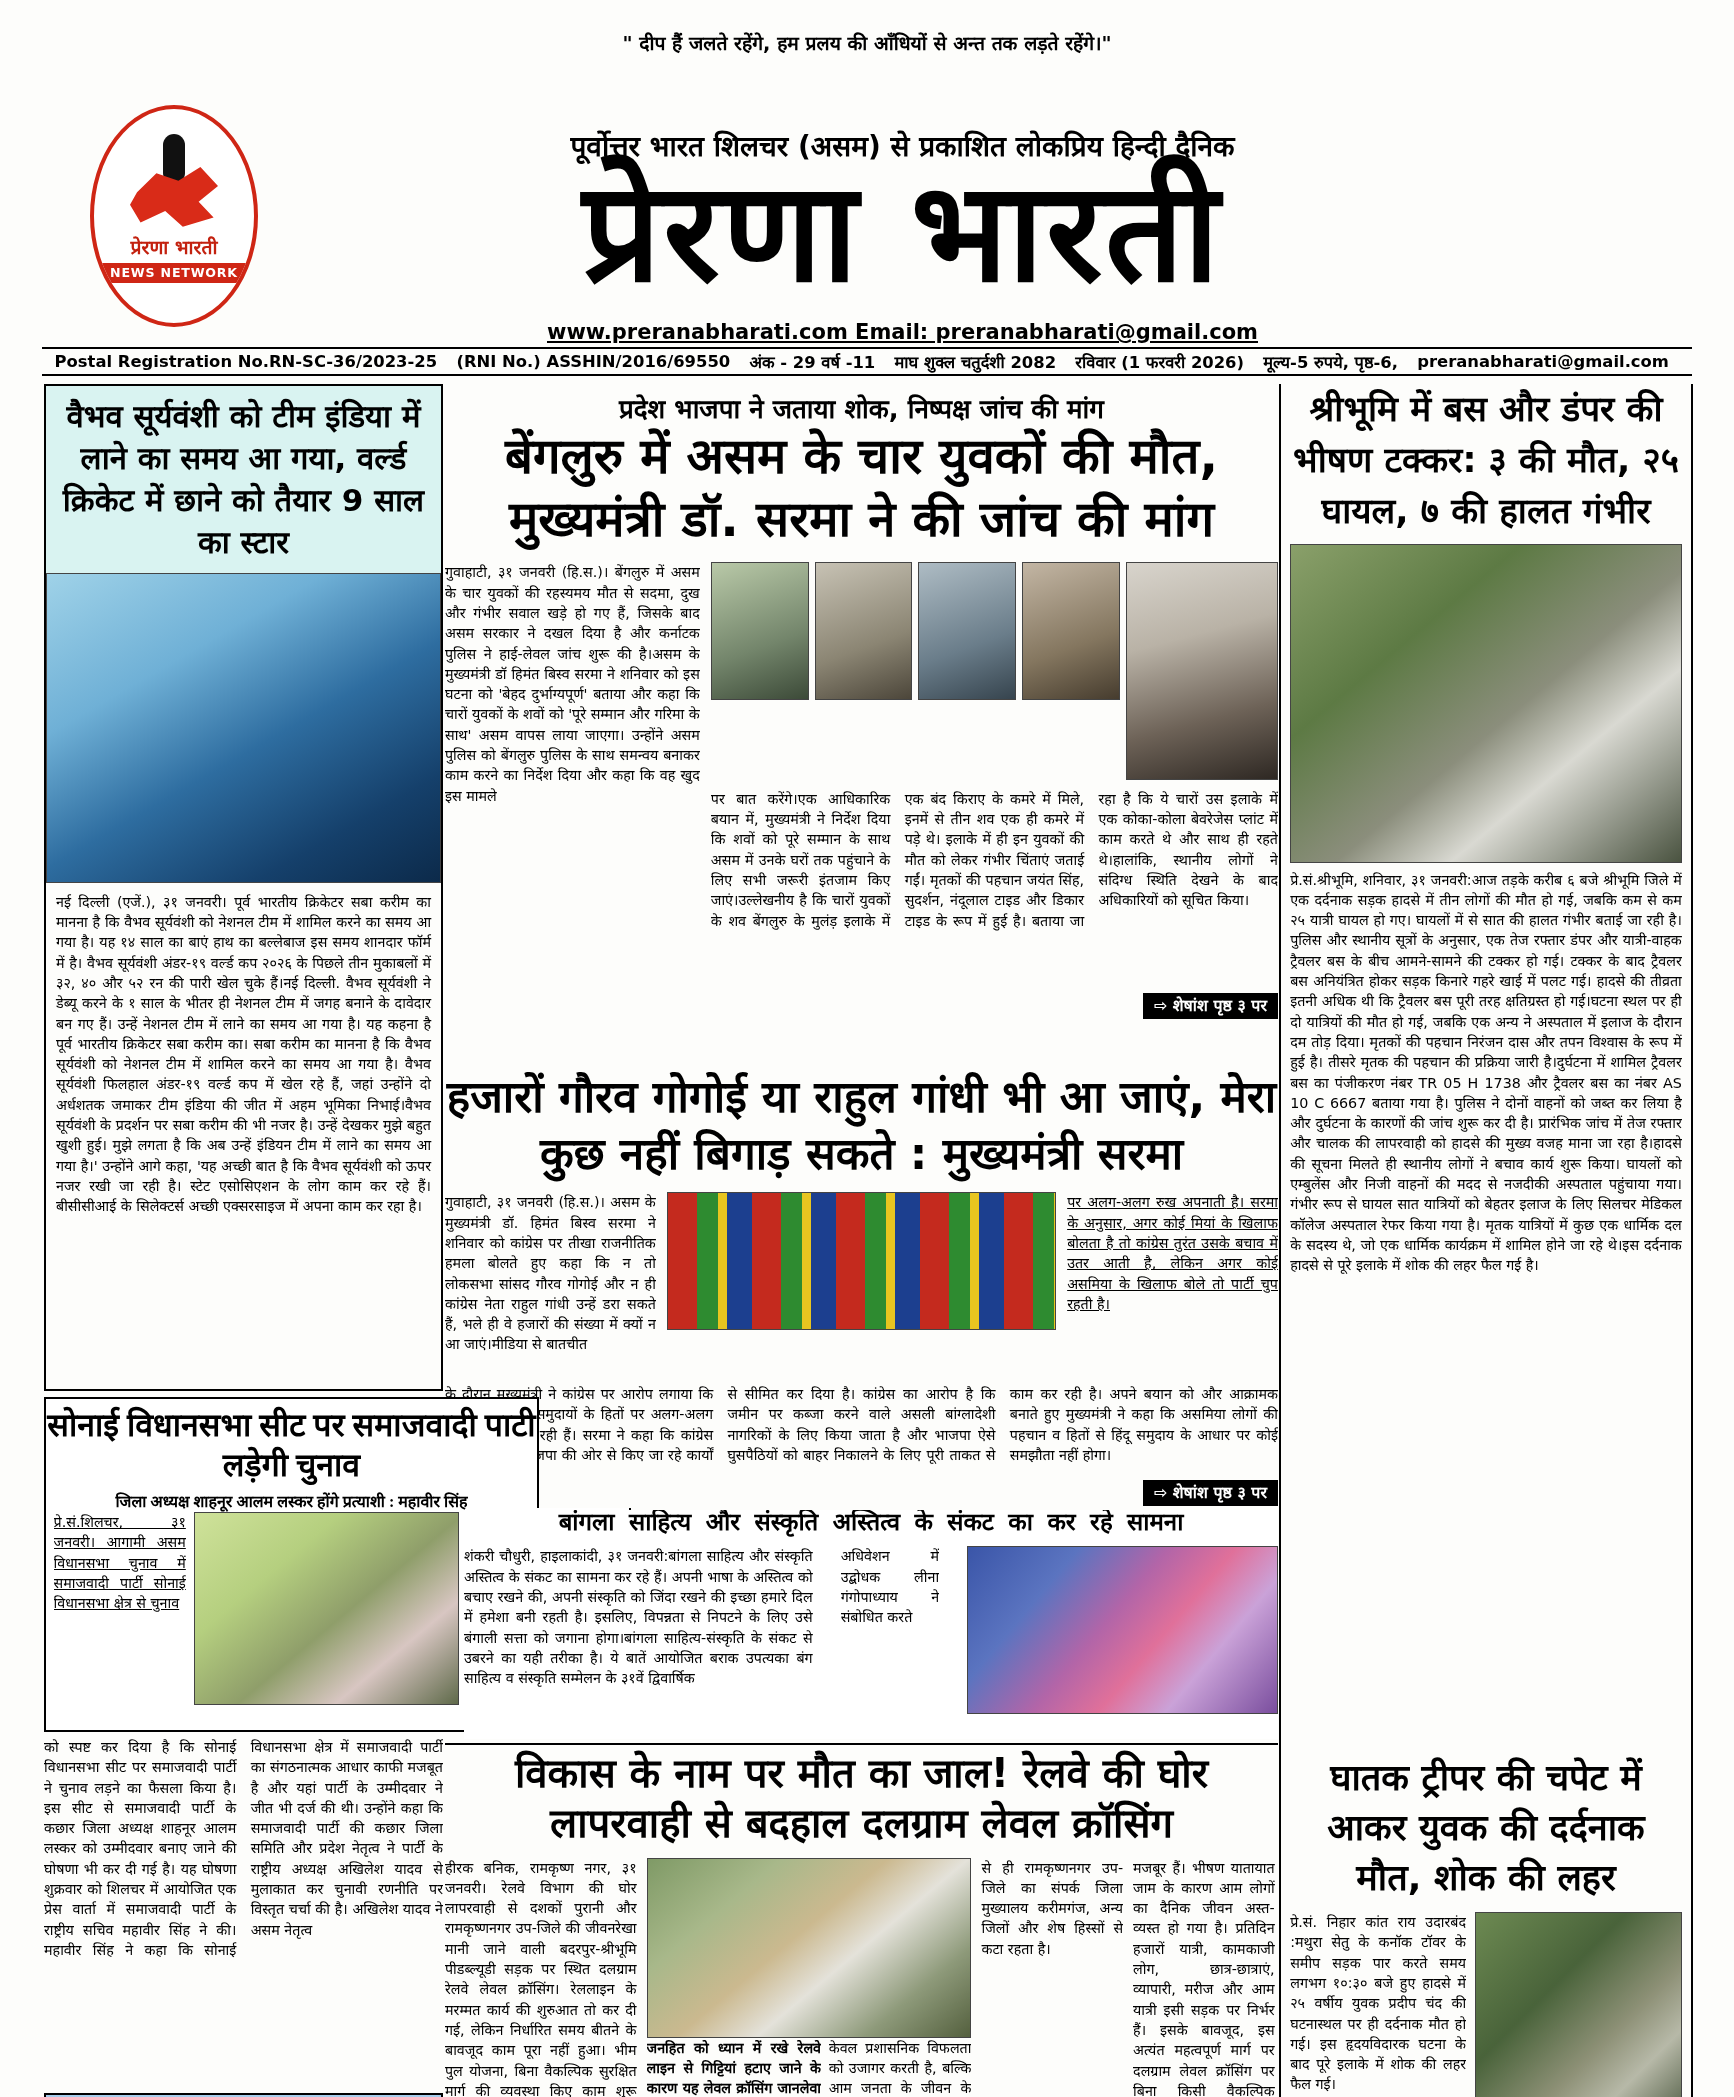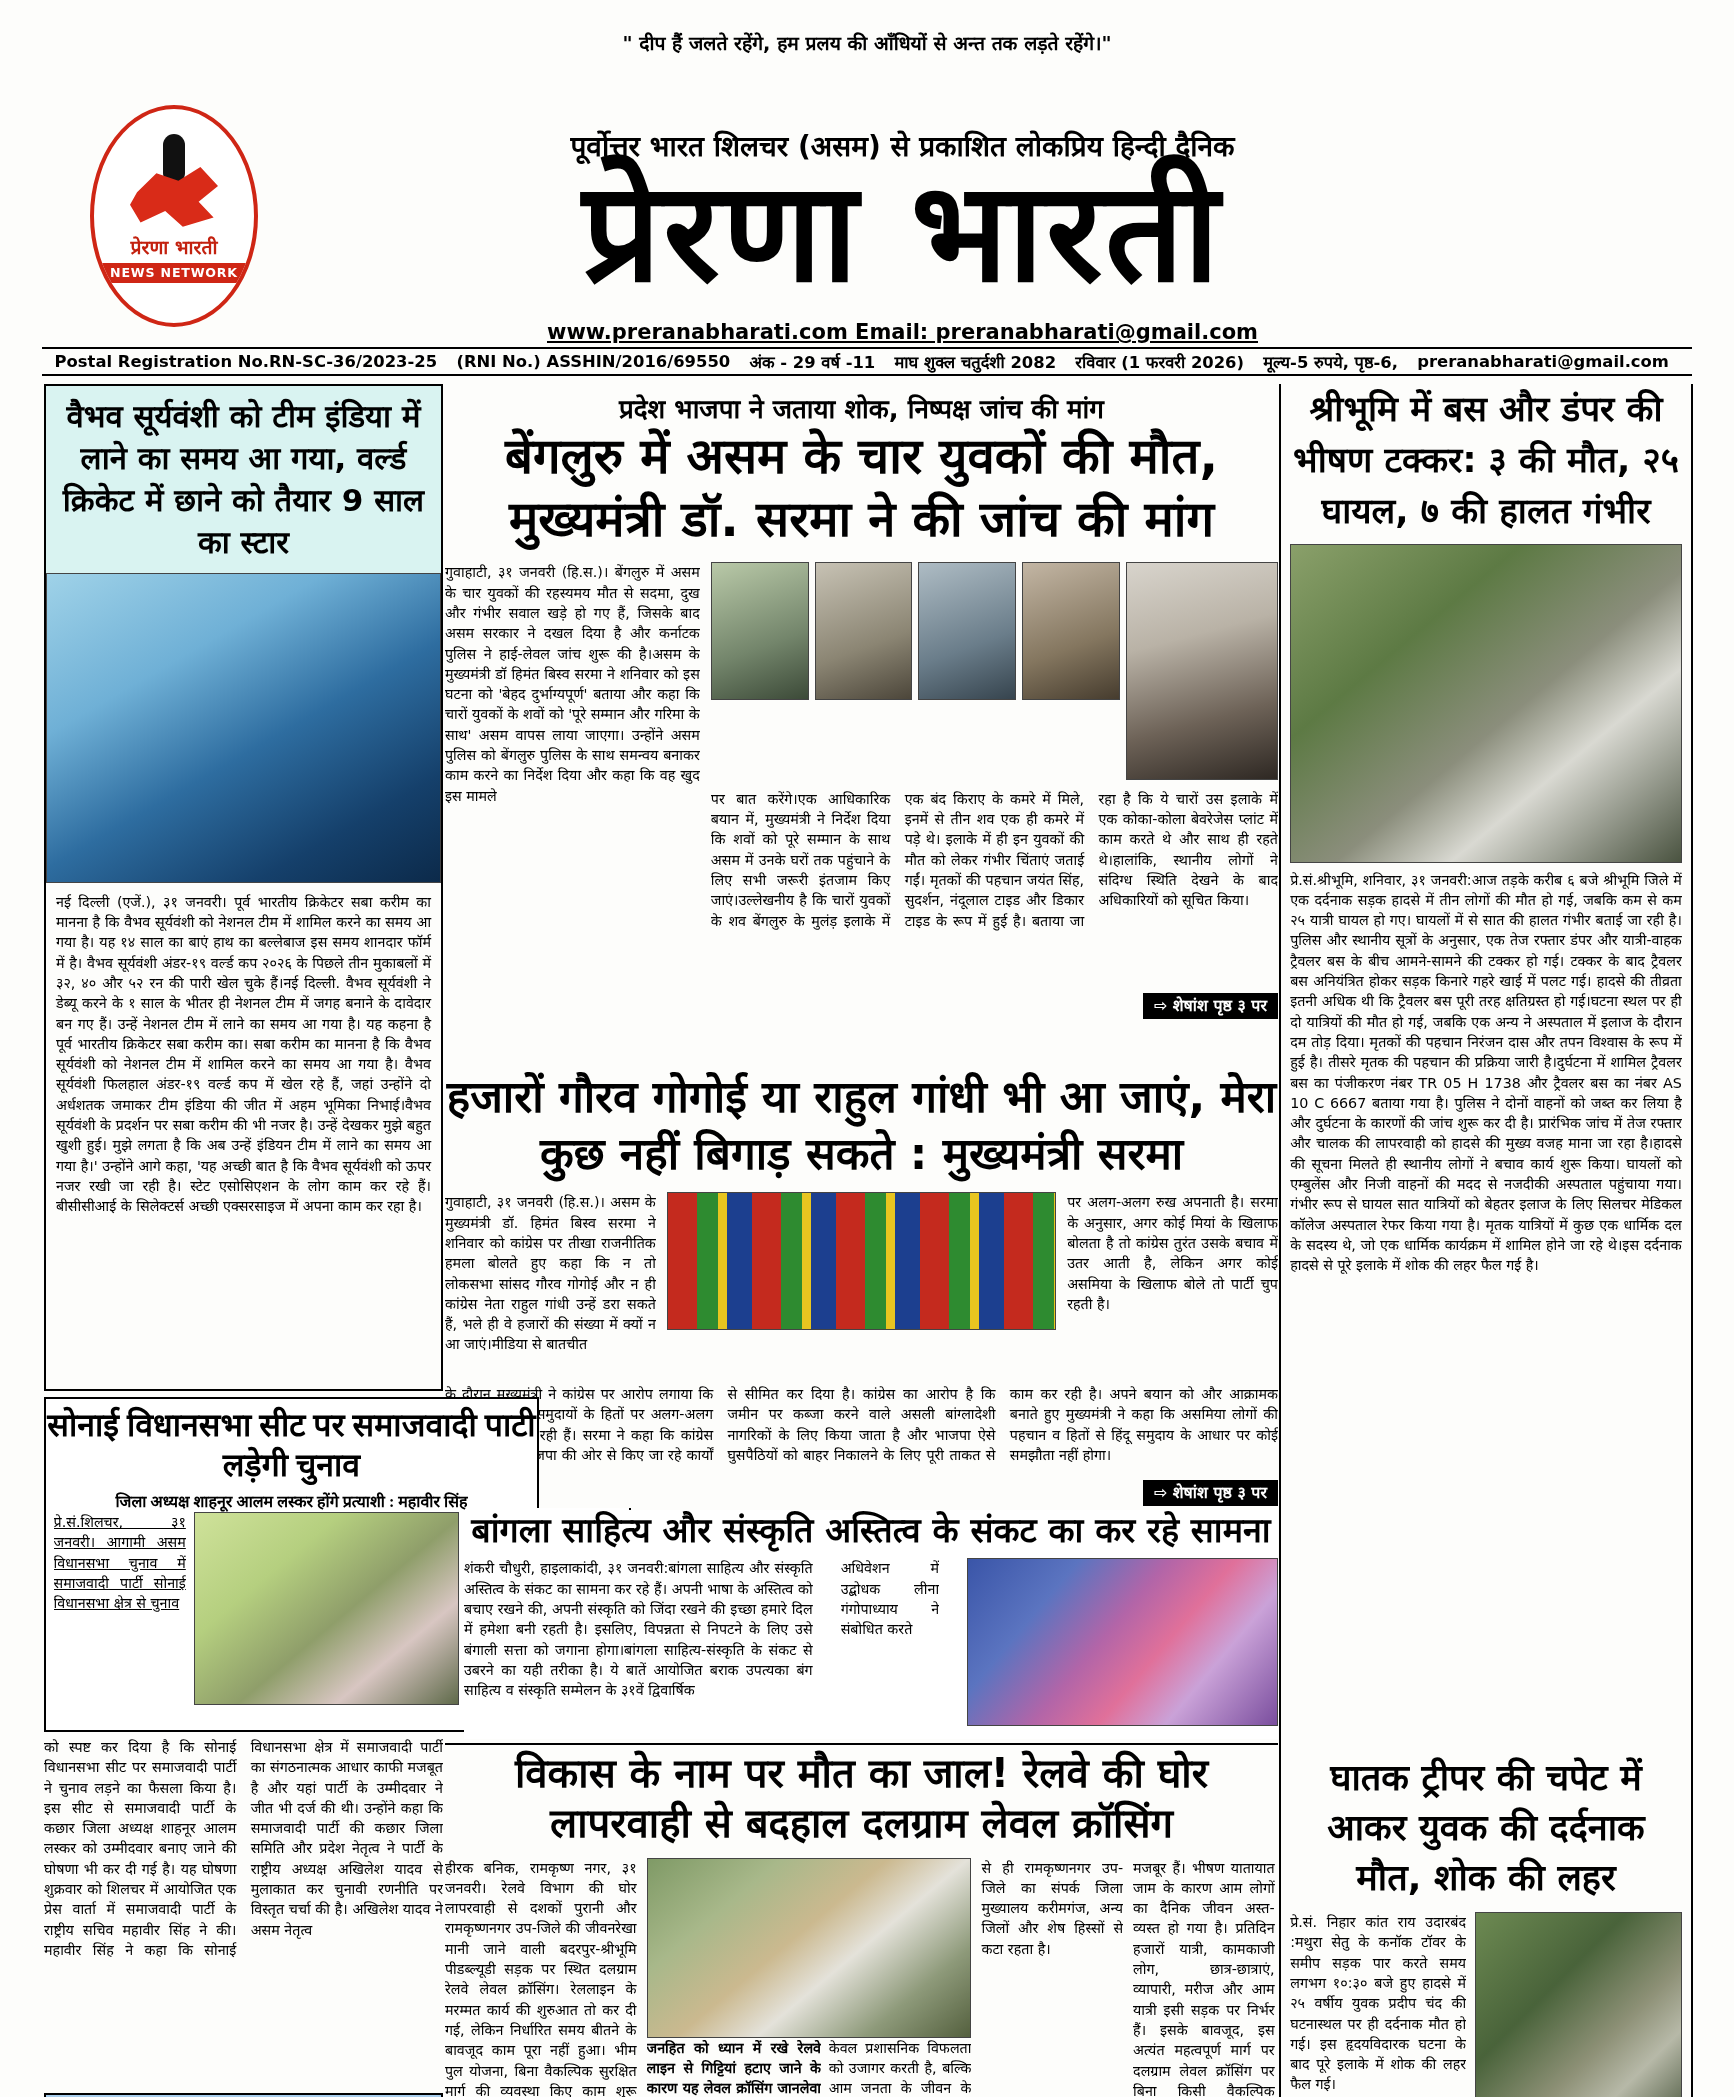--- a/index.html
+++ b/index.html
@@ -82,21 +82,21 @@
         <div style="text-align:right;margin-top:3.4px;"><span class="badge">⇨ शेषांश पृष्ठ ३ पर</span></div>
       </div>
     </div>
   </div>
 
   <div class="sec clip" style="left:445px;top:1068px;width:833px;height:438px;">
     <div class="hd center" style="font-size:44px;line-height:1.3;">हजारों गौरव गोगोई या राहुल गांधी भी आ जाएं, मेरा कुछ नहीं बिगाड़ सकते : मुख्यमंत्री सरमा</div>
     <div style="display:flex;gap:11px;margin-top:10px;">
       <div class="jtext" style="width:26%;height:235px;overflow:hidden;">गुवाहाटी, ३१ जनवरी (हि.स.)। असम के मुख्यमंत्री डॉ. हिमंत बिस्व सरमा ने शनिवार को कांग्रेस पर तीखा राजनीतिक हमला बोलते हुए कहा कि न तो लोकसभा सांसद गौरव गोगोई और न ही कांग्रेस नेता राहुल गांधी उन्हें डरा सकते हैं, भले ही वे हजारों की संख्या में क्यों न आ जाएं।मीडिया से बातचीत</div>
       <div class="photo" style="width:48%;height:138px;background:repeating-linear-gradient(90deg,#c42a1e 0 29px,#2e8b30 29px 50px,#e8c520 50px 59px,#1c3f8f 59px 84px);"></div>
-      <div class="jtext" style="width:26%;height:235px;overflow:hidden;">पर अलग-अलग रुख अपनाती है। सरमा के अनुसार, अगर कोई मियां के खिलाफ बोलता है तो कांग्रेस तुरंत उसके बचाव में उतर आती है, लेकिन अगर कोई असमिया के खिलाफ बोले तो पार्टी चुप रहती है।</div>
+      <div class="jtext" style="width:26%;height:235px;overflow:hidden;text-decoration:underline;">पर अलग-अलग रुख अपनाती है। सरमा के अनुसार, अगर कोई मियां के खिलाफ बोलता है तो कांग्रेस तुरंत उसके बचाव में उतर आती है, लेकिन अगर कोई असमिया के खिलाफ बोले तो पार्टी चुप रहती है।</div>
     </div>
   </div>
   <div class="sec clip" style="left:445px;top:1384px;width:833px;height:122px;">
     <div class="jtext cols3" style="height:96px;overflow:hidden;">के दौरान मुख्यमंत्री ने कांग्रेस पर आरोप लगाया कि वह अलग-अलग समुदायों के हितों पर अलग-अलग रुख अपनाती है। रही हैं। सरमा ने कहा कि कांग्रेस का भविष्य के भाजपा की ओर से किए जा रहे कार्यों से सीमित कर दिया है। कांग्रेस का आरोप है कि जमीन पर कब्जा करने वाले असली बांग्लादेशी नागरिकों के लिए किया जाता है और भाजपा ऐसे घुसपैठियों को बाहर निकालने के लिए पूरी ताकत से काम कर रही है। अपने बयान को और आक्रामक बनाते हुए मुख्यमंत्री ने कहा कि असमिया लोगों की पहचान व हितों से हिंदू समुदाय के आधार पर कोई समझौता नहीं होगा।</div>
     <div style="text-align:right;"><span class="badge">⇨ शेषांश पृष्ठ ३ पर</span></div>
   </div>
 
   <div class="sec bl clip" style="left:1279px;top:384px;width:414px;height:2318px;border-right:2.1px solid #000;padding:0 9.2px;">
     <div class="hd" style="font-size:35px;line-height:1.45;text-align:center;">श्रीभूमि में बस और डंपर की भीषण टक्कर: ३ की मौत, २५ घायल, ७ की हालत गंभीर</div>
     <div class="photo" style="width:100%;height:319px;margin-top:7.6px;background:linear-gradient(140deg,#8aa06a 0%,#5d7a44 30%,#8b8e7c 55%,#d9d9d2 70%,#4a5340 100%);"></div>
@@ -121,21 +121,21 @@
       <div style="width:28%;">
         <div style="text-align:right;margin-top:8.4px;"><span class="badge">⇨ शेषांश पृष्ठ ३ पर</span></div>
       </div>
     </div>
   </div>
   <div class="sec clip" style="left:44px;top:1737px;width:399px;height:352px;">
     <div class="jtext cols2" style="height:344px;overflow:hidden;">को स्पष्ट कर दिया है कि सोनाई विधानसभा सीट पर समाजवादी पार्टी ने चुनाव लड़ने का फैसला किया है। इस सीट से समाजवादी पार्टी के कछार जिला अध्यक्ष शाहनूर आलम लस्कर को उम्मीदवार बनाए जाने की घोषणा भी कर दी गई है। यह घोषणा शुक्रवार को शिलचर में आयोजित एक प्रेस वार्ता में समाजवादी पार्टी के राष्ट्रीय सचिव महावीर सिंह ने की।महावीर सिंह ने कहा कि सोनाई विधानसभा क्षेत्र में समाजवादी पार्टी का संगठनात्मक आधार काफी मजबूत है और यहां पार्टी के उम्मीदवार ने जीत भी दर्ज की थी। उन्होंने कहा कि समाजवादी पार्टी की कछार जिला समिति और प्रदेश नेतृत्व ने पार्टी के राष्ट्रीय अध्यक्ष अखिलेश यादव से मुलाकात कर चुनावी रणनीति पर विस्तृत चर्चा की है। अखिलेश यादव ने असम नेतृत्व</div>
   </div>
 
   <div class="sec clip" style="left:464px;top:1510px;width:814px;height:229px;background:#fff;z-index:4;">
-    <div class="hd center" style="font-size:34px;line-height:1.2;">बांगला साहित्य और संस्कृति अस्तित्व के संकट का कर रहे सामना</div>
+    <div class="hd center" style="font-size:24px;line-height:1.2;font-family:Liberation Mono, monospace;">बांगला साहित्य और संस्कृति अस्तित्व के संकट का कर रहे सामना</div>
     <div style="display:flex;gap:28px;margin-top:7.6px;">
       <div class="jtext" style="width:46%;height:172px;overflow:hidden;">शंकरी चौधुरी, हाइलाकांदी, ३१ जनवरी:बांगला साहित्य और संस्कृति अस्तित्व के संकट का सामना कर रहे हैं। अपनी भाषा के अस्तित्व को बचाए रखने की, अपनी संस्कृति को जिंदा रखने की इच्छा हमारे दिल में हमेशा बनी रहती है। इसलिए, विपन्नता से निपटने के लिए उसे बंगाली सत्ता को जगाना होगा।बांगला साहित्य-संस्कृति के संकट से उबरने का यही तरीका है। ये बातें आयोजित बराक उपत्यका बंग साहित्य व संस्कृति सम्मेलन के ३१वें द्विवार्षिक</div>
       <div class="jtext" style="width:13%;height:172px;overflow:hidden;">अधिवेशन में उद्बोधक लीना गंगोपाध्याय ने संबोधित करते</div>
       <div class="photo" style="width:41%;height:168px;background:linear-gradient(130deg,#3a55a8 0%,#5b74c0 25%,#b265a8 45%,#e0709a 60%,#caa2d8 75%,#7a4e9e 100%);"></div>
     </div>
   </div>
 
   <div class="sec clip bt" style="left:445px;top:1743px;width:833px;height:375px;padding-top:3.4px;">
     <div class="hd center" style="font-size:40px;line-height:1.25;">विकास के नाम पर मौत का जाल! रेलवे की घोर लापरवाही से बदहाल दलग्राम लेवल क्रॉसिंग</div>
     <div style="display:flex;gap:10px;margin-top:9.2px;">

